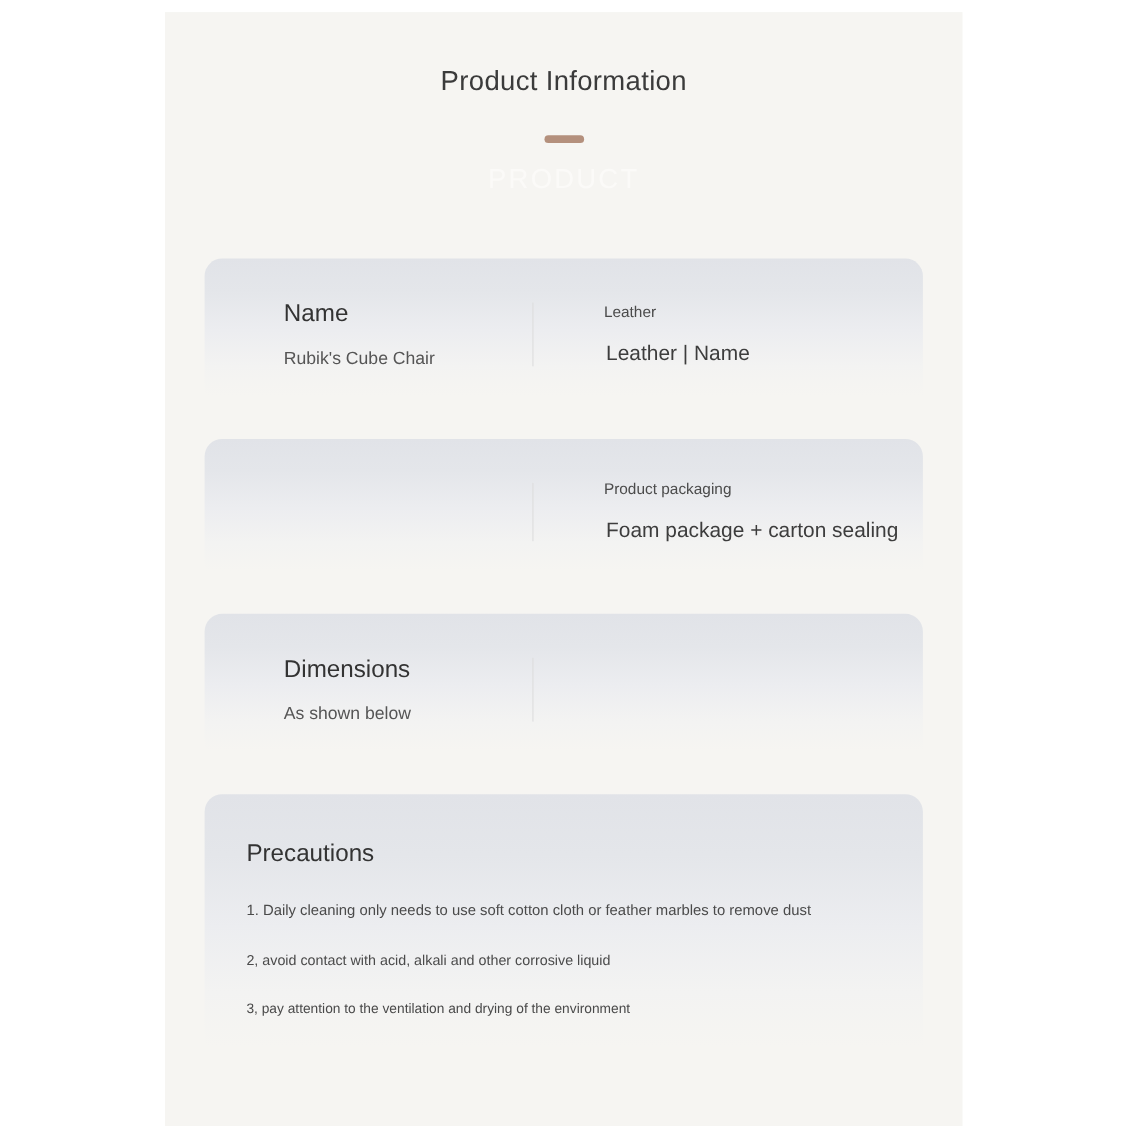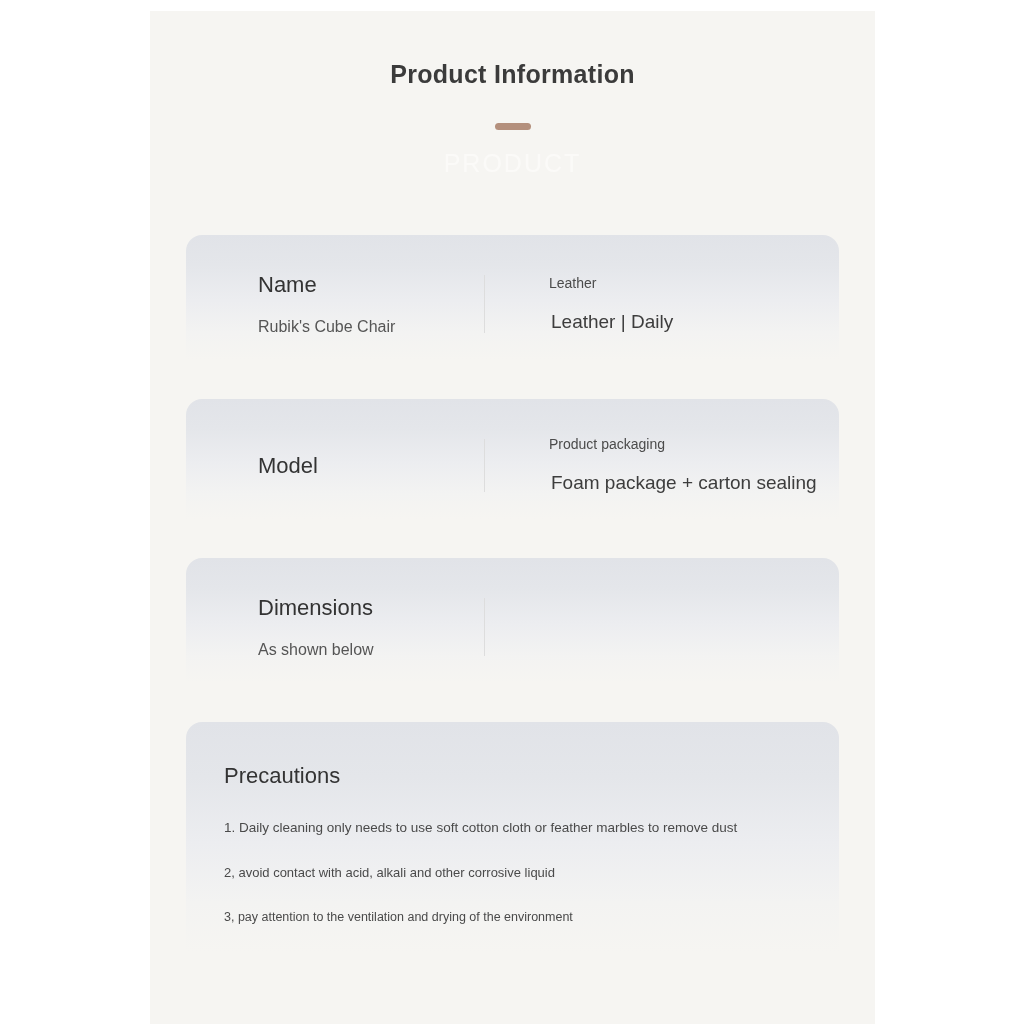--- a/index.html
+++ b/index.html
@@ -36,21 +36,21 @@
   
   .header {
     padding-top: 48px;
     text-align: center;
   }
   .page-title {
     font-size: 25px;
     color: #3b3b3b;
     letter-spacing: 0.3px;
     line-height: 1.2;
-    font-weight: 700;
+    font-weight: 400;
   }
   .title-rule {
     width: 36px;
     height: 7px;
     border-radius: 4px;
     background: #b4907d;
     margin: 34px auto 0 auto;
   }
   .subtitle-ghost {
     margin-top: 18px;
@@ -182,29 +182,28 @@
 
       <div class="card">
         <div class="card-row">
           <div class="col col-left">
             <div class="label-lg">Name</div>
             <div class="value-sm">Rubik's Cube Chair</div>
           </div>
           <div class="divider"></div>
           <div class="col col-right">
             <div class="label-sm">Leather</div>
-            <div class="value-lg">Leather | Daily</div>
+            <div class="value-lg">Leather | Name</div>
           </div>
         </div>
       </div>
 
       <div class="card">
         <div class="card-row">
           <div class="col col-left">
-            <div class="label-lg">Model</div>
           </div>
           <div class="divider"></div>
           <div class="col col-right">
             <div class="label-sm">Product packaging</div>
             <div class="value-lg">Foam package + carton sealing</div>
           </div>
         </div>
       </div>
 
       <div class="card">

